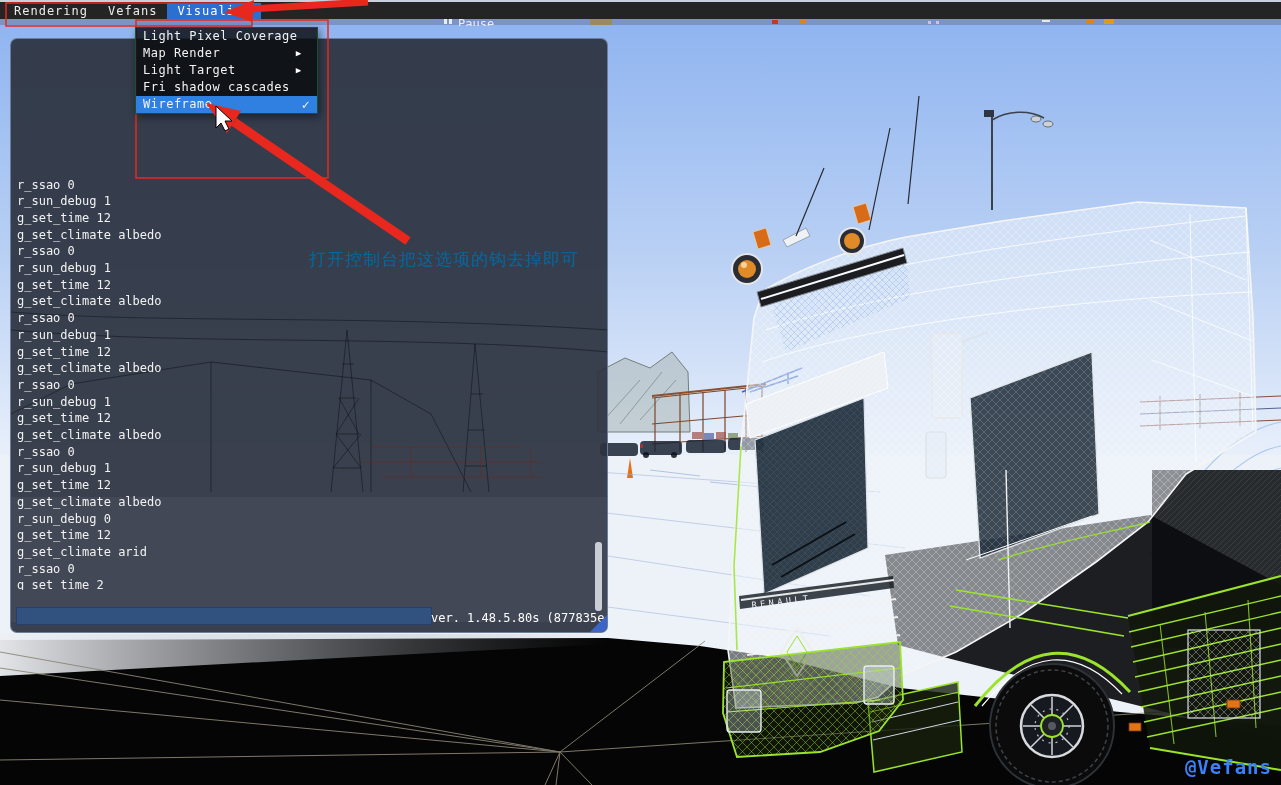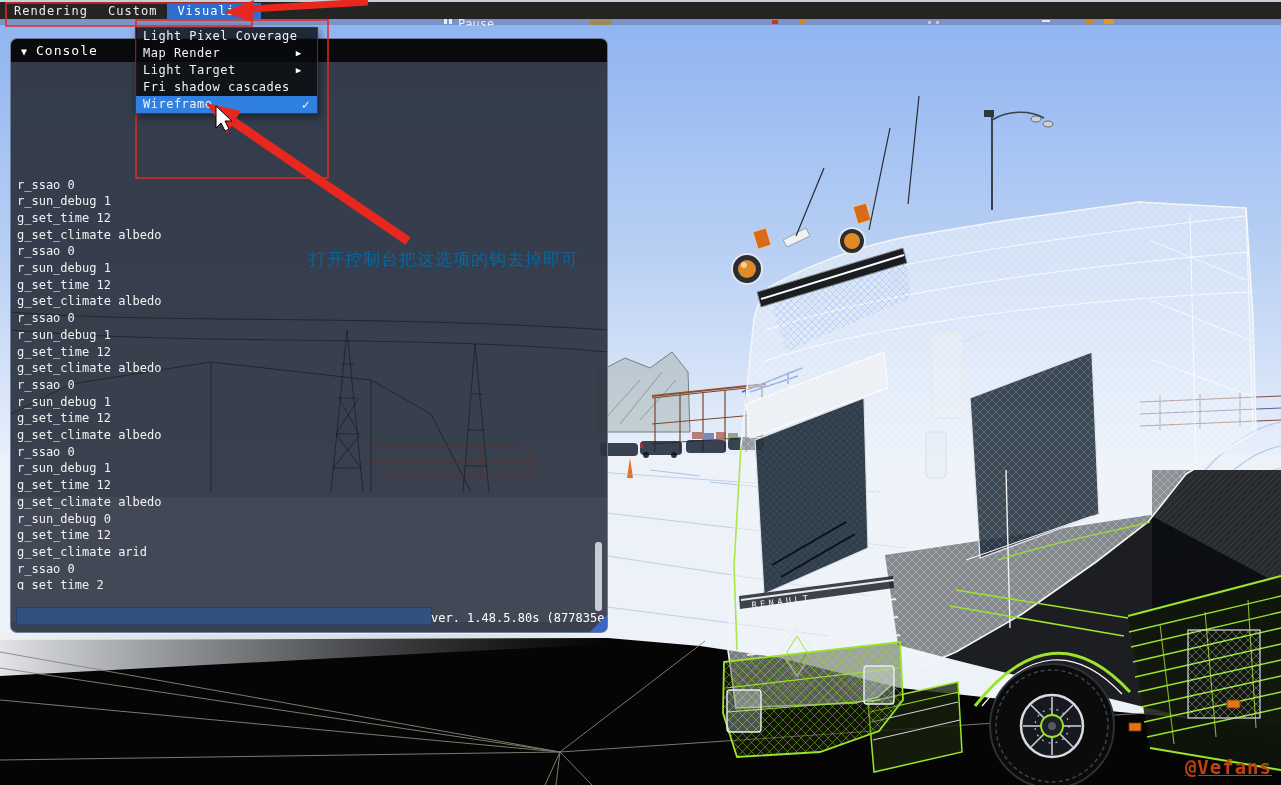--- a/index.html
+++ b/index.html
@@ -61,22 +61,22 @@
   #scrollbar{position:absolute;right:5px;bottom:21px;width:7px;height:69px;z-index:2;
     background:#c9cdd6;border-radius:3px;}
   #resize-grip{position:absolute;right:0;bottom:0;width:0;height:0;z-index:3;
     border-left:17px solid transparent;border-bottom:17px solid #3b66c8;}
   
   #anno-under{position:absolute;left:0;top:0;z-index:25;pointer-events:none;}
   #anno-over{position:absolute;left:0;top:0;z-index:40;pointer-events:none;}
   #cn-note{position:absolute;left:309px;top:248px;z-index:41;color:#0369a1;font-size:17px;
     font-family:"DejaVu Sans","Liberation Sans",sans-serif;letter-spacing:1px;pointer-events:none;}
   
-  #watermark{position:absolute;right:9px;bottom:7px;z-index:6;color:#c2410c;font-size:19px;
-    font-weight:bold;letter-spacing:1px;text-decoration:underline;}
+  #watermark{position:absolute;right:9px;bottom:7px;z-index:6;color:#3b82f6;font-size:19px;
+    font-weight:bold;letter-spacing:1px;}
 </style>
 </head>
 <body>
 
 <svg id="scene" width="1281" height="785" viewBox="0 0 1281 785">
   <defs>
     <linearGradient id="skyG" x1="0" y1="0" x2="0" y2="1">
       <stop offset="0" stop-color="#8cb2f0"></stop>
       <stop offset="0.55" stop-color="#b9d0f4"></stop>
       <stop offset="1" stop-color="#e9f0fb"></stop>
@@ -307,43 +307,40 @@
       <path d="M796,236 L824,168 M869,230 L890,128 M908,204 L919,96" stroke="#262a32" stroke-width="1.2"></path>
     </g>
   </g>
 </svg>
 
 <div id="top-edge"></div>
 <div id="menu-bar">
   <div style="display:flex;">
 
   <span class="menu-item">Rendering</span>
-      <span class="menu-item">Custom</span>
+      <span class="menu-item">Vefans</span>
       <span class="menu-item active">Visualize</span>
     </div>
 </div>
 
 <div id="console">
   <svg id="ghost" width="598" height="572" viewBox="0 0 598 572">
     <g stroke="rgba(10,15,22,0.5)" fill="none" stroke-width="1">
       <path d="M0,250 C150,262 350,252 598,268 M0,268 C180,284 400,272 598,290"></path>
       <path d="M320,430 L336,268 L352,430 M322,406 L350,406 M325,372 L348,372 M328,336 L345,336 M331,302 L343,302"></path>
       <path d="M322,406 L350,372 M350,406 L325,372 M325,372 L348,336 M348,372 L328,336"></path>
       <path d="M452,430 L464,282 L478,430 M454,404 L476,404 M457,368 L474,368 M460,332 L472,332"></path>
       <path d="M0,352 L60,322 L200,300 L360,318 L420,352 L460,430 M200,300 L200,430 M360,318 L360,430"></path>
     </g>
     <g stroke="rgba(110,40,30,0.5)" fill="none" stroke-width="1">
       <path d="M350,400 h180 M360,385 h150 M370,415 h160 M400,385 v30 M470,385 v30 M520,385 v30"></path>
     </g>
     <rect x="0" y="435" width="598" height="125" fill="rgba(220,228,240,0.05)"></rect>
   </svg>
 
-  <div id="console-title">
-    <span class="tri">▼</span><span>Console</span>
-  </div>
 
 
   <div id="log">
     <div>
       
     <div class="log-line">r_ssao 0</div><div class="log-line">r_sun_debug 1</div><div class="log-line">g_set_time 12</div><div class="log-line">g_set_climate albedo</div><div class="log-line">r_ssao 0</div><div class="log-line">r_sun_debug 1</div><div class="log-line">g_set_time 12</div><div class="log-line">g_set_climate albedo</div><div class="log-line">r_ssao 0</div><div class="log-line">r_sun_debug 1</div><div class="log-line">g_set_time 12</div><div class="log-line">g_set_climate albedo</div><div class="log-line">r_ssao 0</div><div class="log-line">r_sun_debug 1</div><div class="log-line">g_set_time 12</div><div class="log-line">g_set_climate albedo</div><div class="log-line">r_ssao 0</div><div class="log-line">r_sun_debug 1</div><div class="log-line">g_set_time 12</div><div class="log-line">g_set_climate albedo</div><div class="log-line">r_sun_debug 0</div><div class="log-line">g_set_time 12</div><div class="log-line">g_set_climate arid</div><div class="log-line">r_ssao 0</div><div class="log-line">g_set_time 2</div></div>
   </div>
 
   <input id="cmd-input" value="" style="">
   <div id="version">ver. 1.48.5.80s (877835e66</div>

